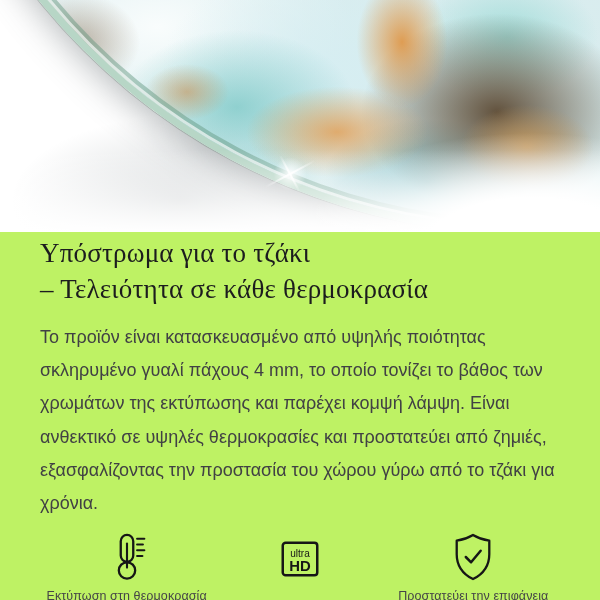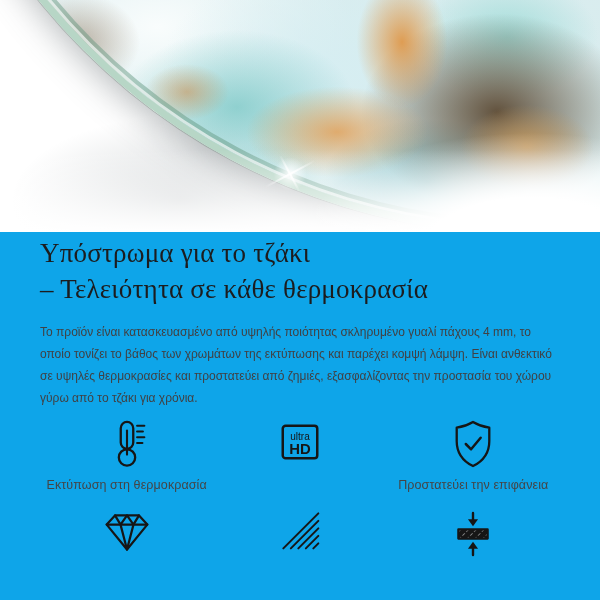--- a/index.html
+++ b/index.html
@@ -1,17 +1,17 @@
 <!DOCTYPE html>
 <html><head>
 <meta charset="utf-8">
 <style>
   html,body{margin:0;padding:0;background:#fff;}
   .page{
-    position:relative;width:600px;height:600px;overflow:hidden;background:#0ea5e9;
+    position:relative;width:600px;height:600px;overflow:hidden;background:#bef264;
     font-family:"Liberation Sans",sans-serif;color:#414144;
   }
   
   .hero{position:relative;width:600px;height:232px;overflow:hidden;background:#fff;}
   .arc-shadow{
     position:absolute;left:-60px;top:80px;width:480px;height:240px;z-index:0;
     background:radial-gradient(50% 50% at 50% 50%, rgba(120,130,135,.30), rgba(120,130,135,0) 70%);
   }
   .glass-circle{
     position:absolute;left:-100px;top:-1020px;width:1240px;height:1240px;border-radius:50%;z-index:1;
@@ -46,25 +46,25 @@
   .sparkle .glow{position:absolute;inset:0;background:radial-gradient(circle at 50% 50%, rgba(255,255,255,.95), rgba(255,255,255,0) 42%);}
   .sparkle::before,.sparkle::after{content:"";position:absolute;left:50%;top:50%;}
   .sparkle::before{width:56px;height:2px;background:linear-gradient(90deg,transparent,#fff 50%,transparent);transform:translate(-50%,-50%) rotate(-28deg);}
   .sparkle::after{width:2px;height:42px;background:linear-gradient(180deg,transparent,#fff 50%,transparent);transform:translate(-50%,-50%) rotate(-28deg);}
   
   .content{padding:0 40px;}
   .page-title{
     margin:4px 0 13px;font-family:"Liberation Serif","DejaVu Serif",serif;font-weight:400;
     font-size:27px;line-height:1.33;color:#1c1c1e;letter-spacing:.2px;
   }
-  .description{margin:0;width:522px;font-size:12px;line-height:1.85;color:#414144;}
+  .description{margin:0;width:522px;font-size:18px;line-height:1.85;color:#414144;}
   
   .features{display:grid;grid-template-columns:repeat(3,1fr);row-gap:18px;margin-top:9px;}
   .feature{display:flex;flex-direction:column;align-items:center;}
-  .icon-box{height:52px;display:flex;align-items:flex-start;justify-content:center;}
+  .icon-box{height:52px;display:flex;align-items:flex-end;justify-content:center;}
   .feature-label{margin-top:7px;font-size:12.5px;color:#454547;letter-spacing:.1px;white-space:nowrap;}
   .ico{stroke:#161616;fill:none;stroke-width:2.4;stroke-linecap:round;stroke-linejoin:round;}
   .ico text{stroke:none;fill:#161616;font-family:"Liberation Sans",sans-serif;}
 </style>
 </head>
 <body>
 
 <div class="page">
 
   <div class="hero">

